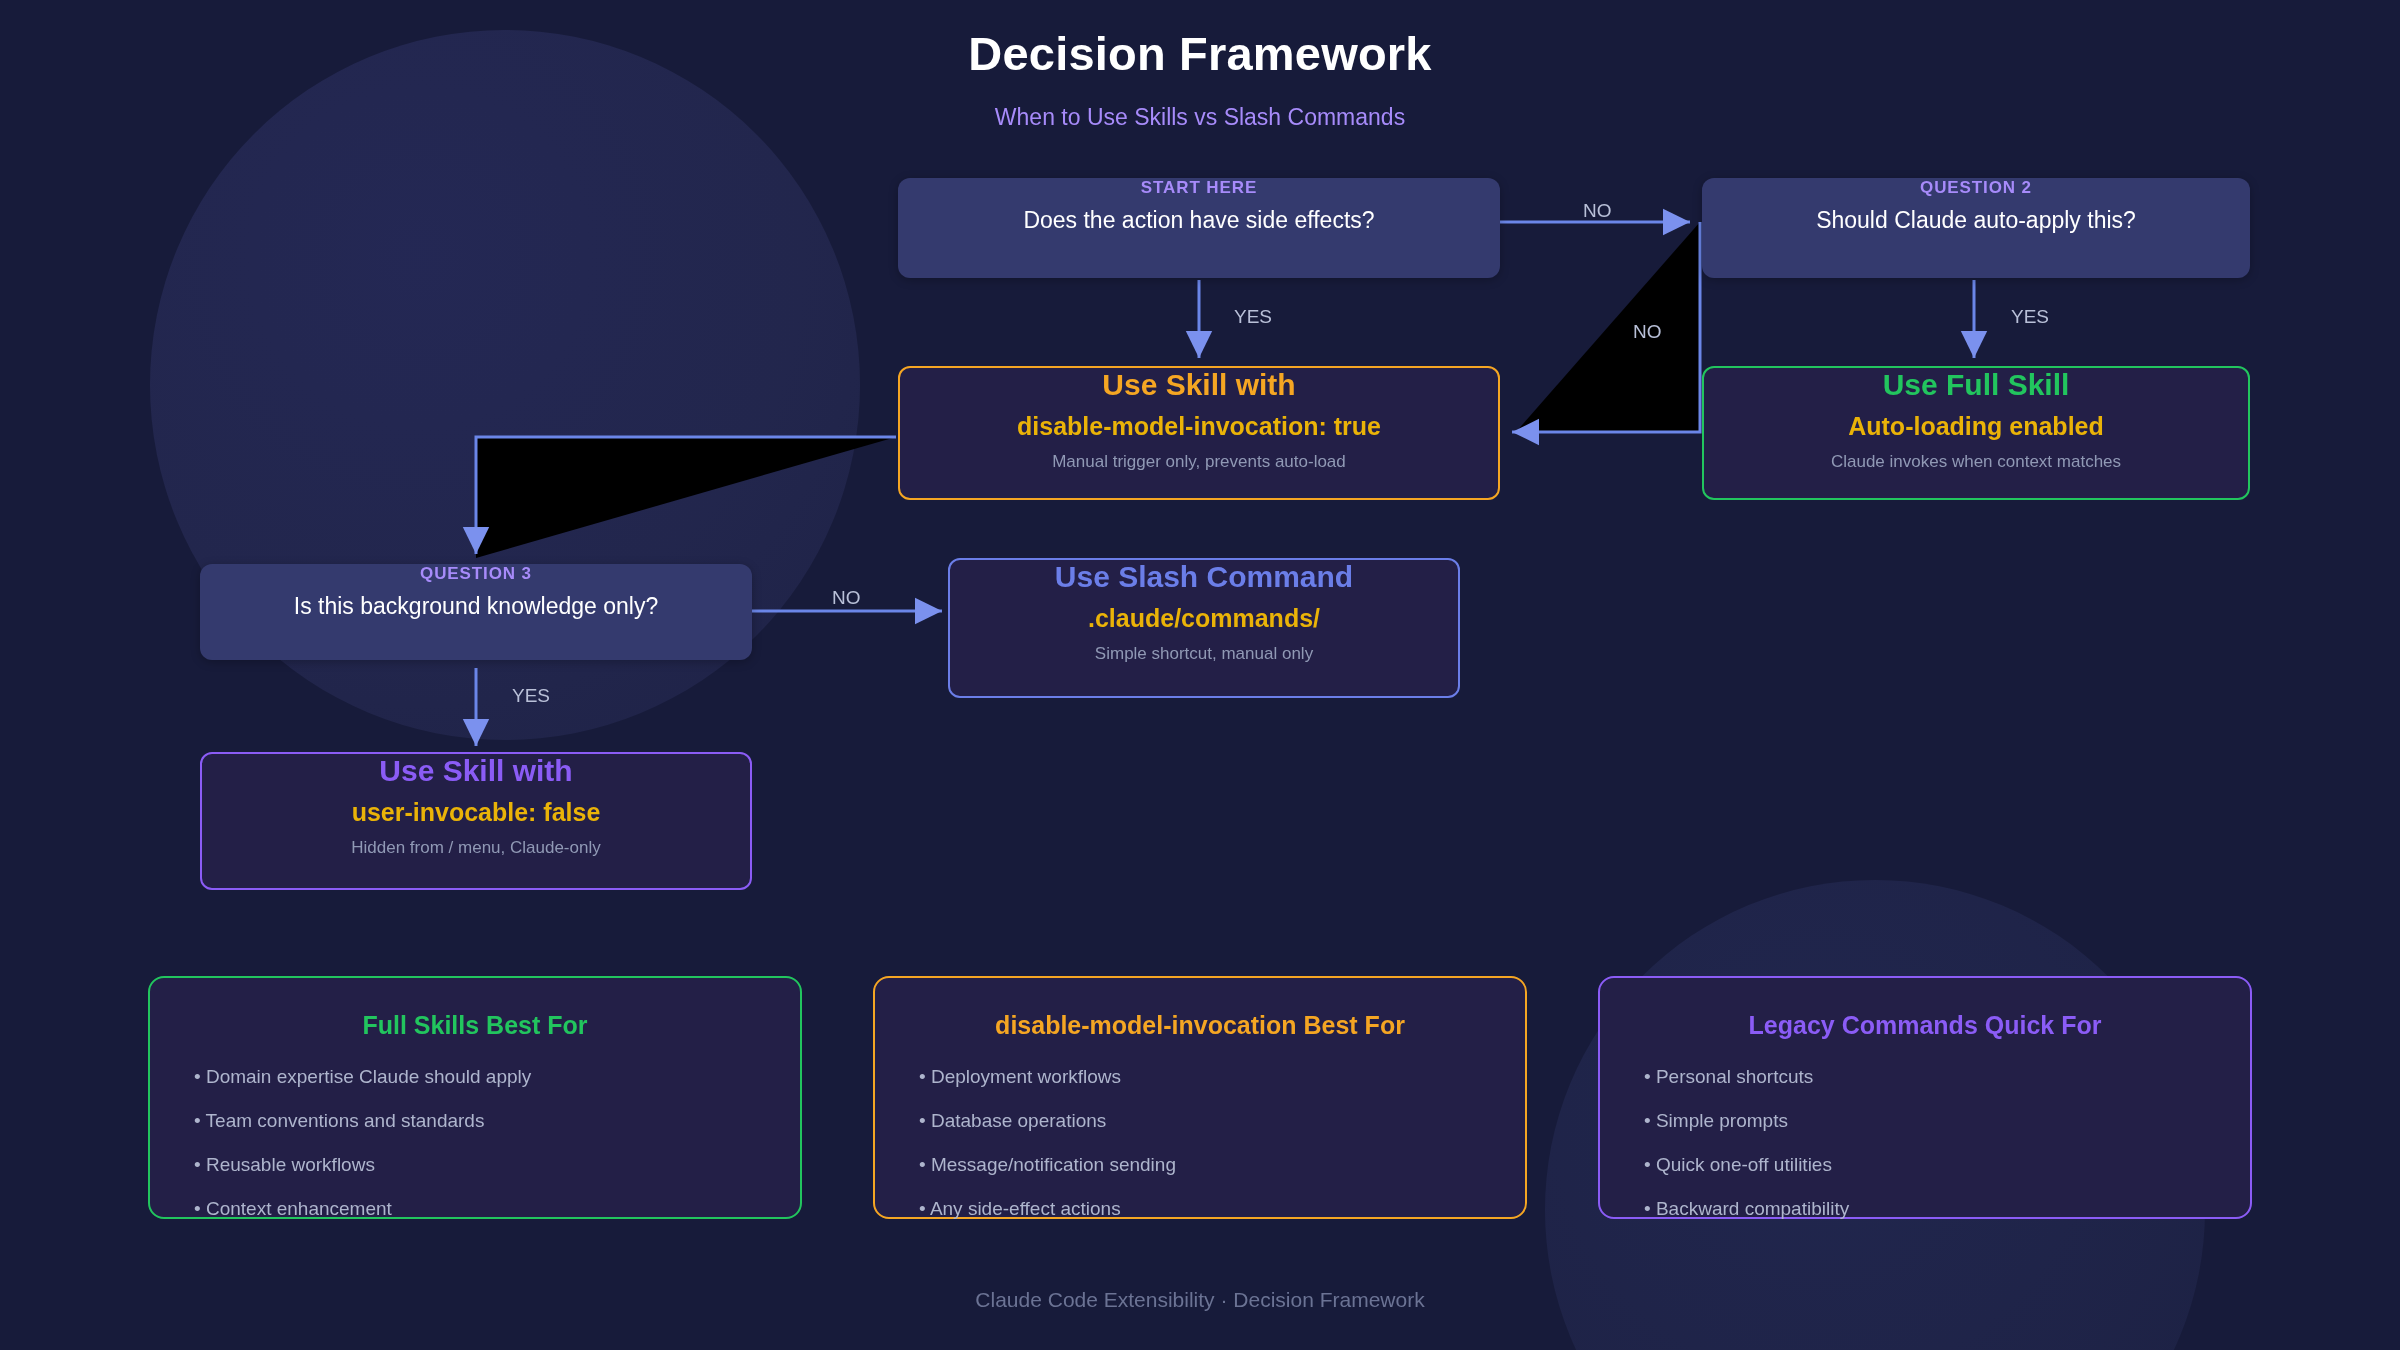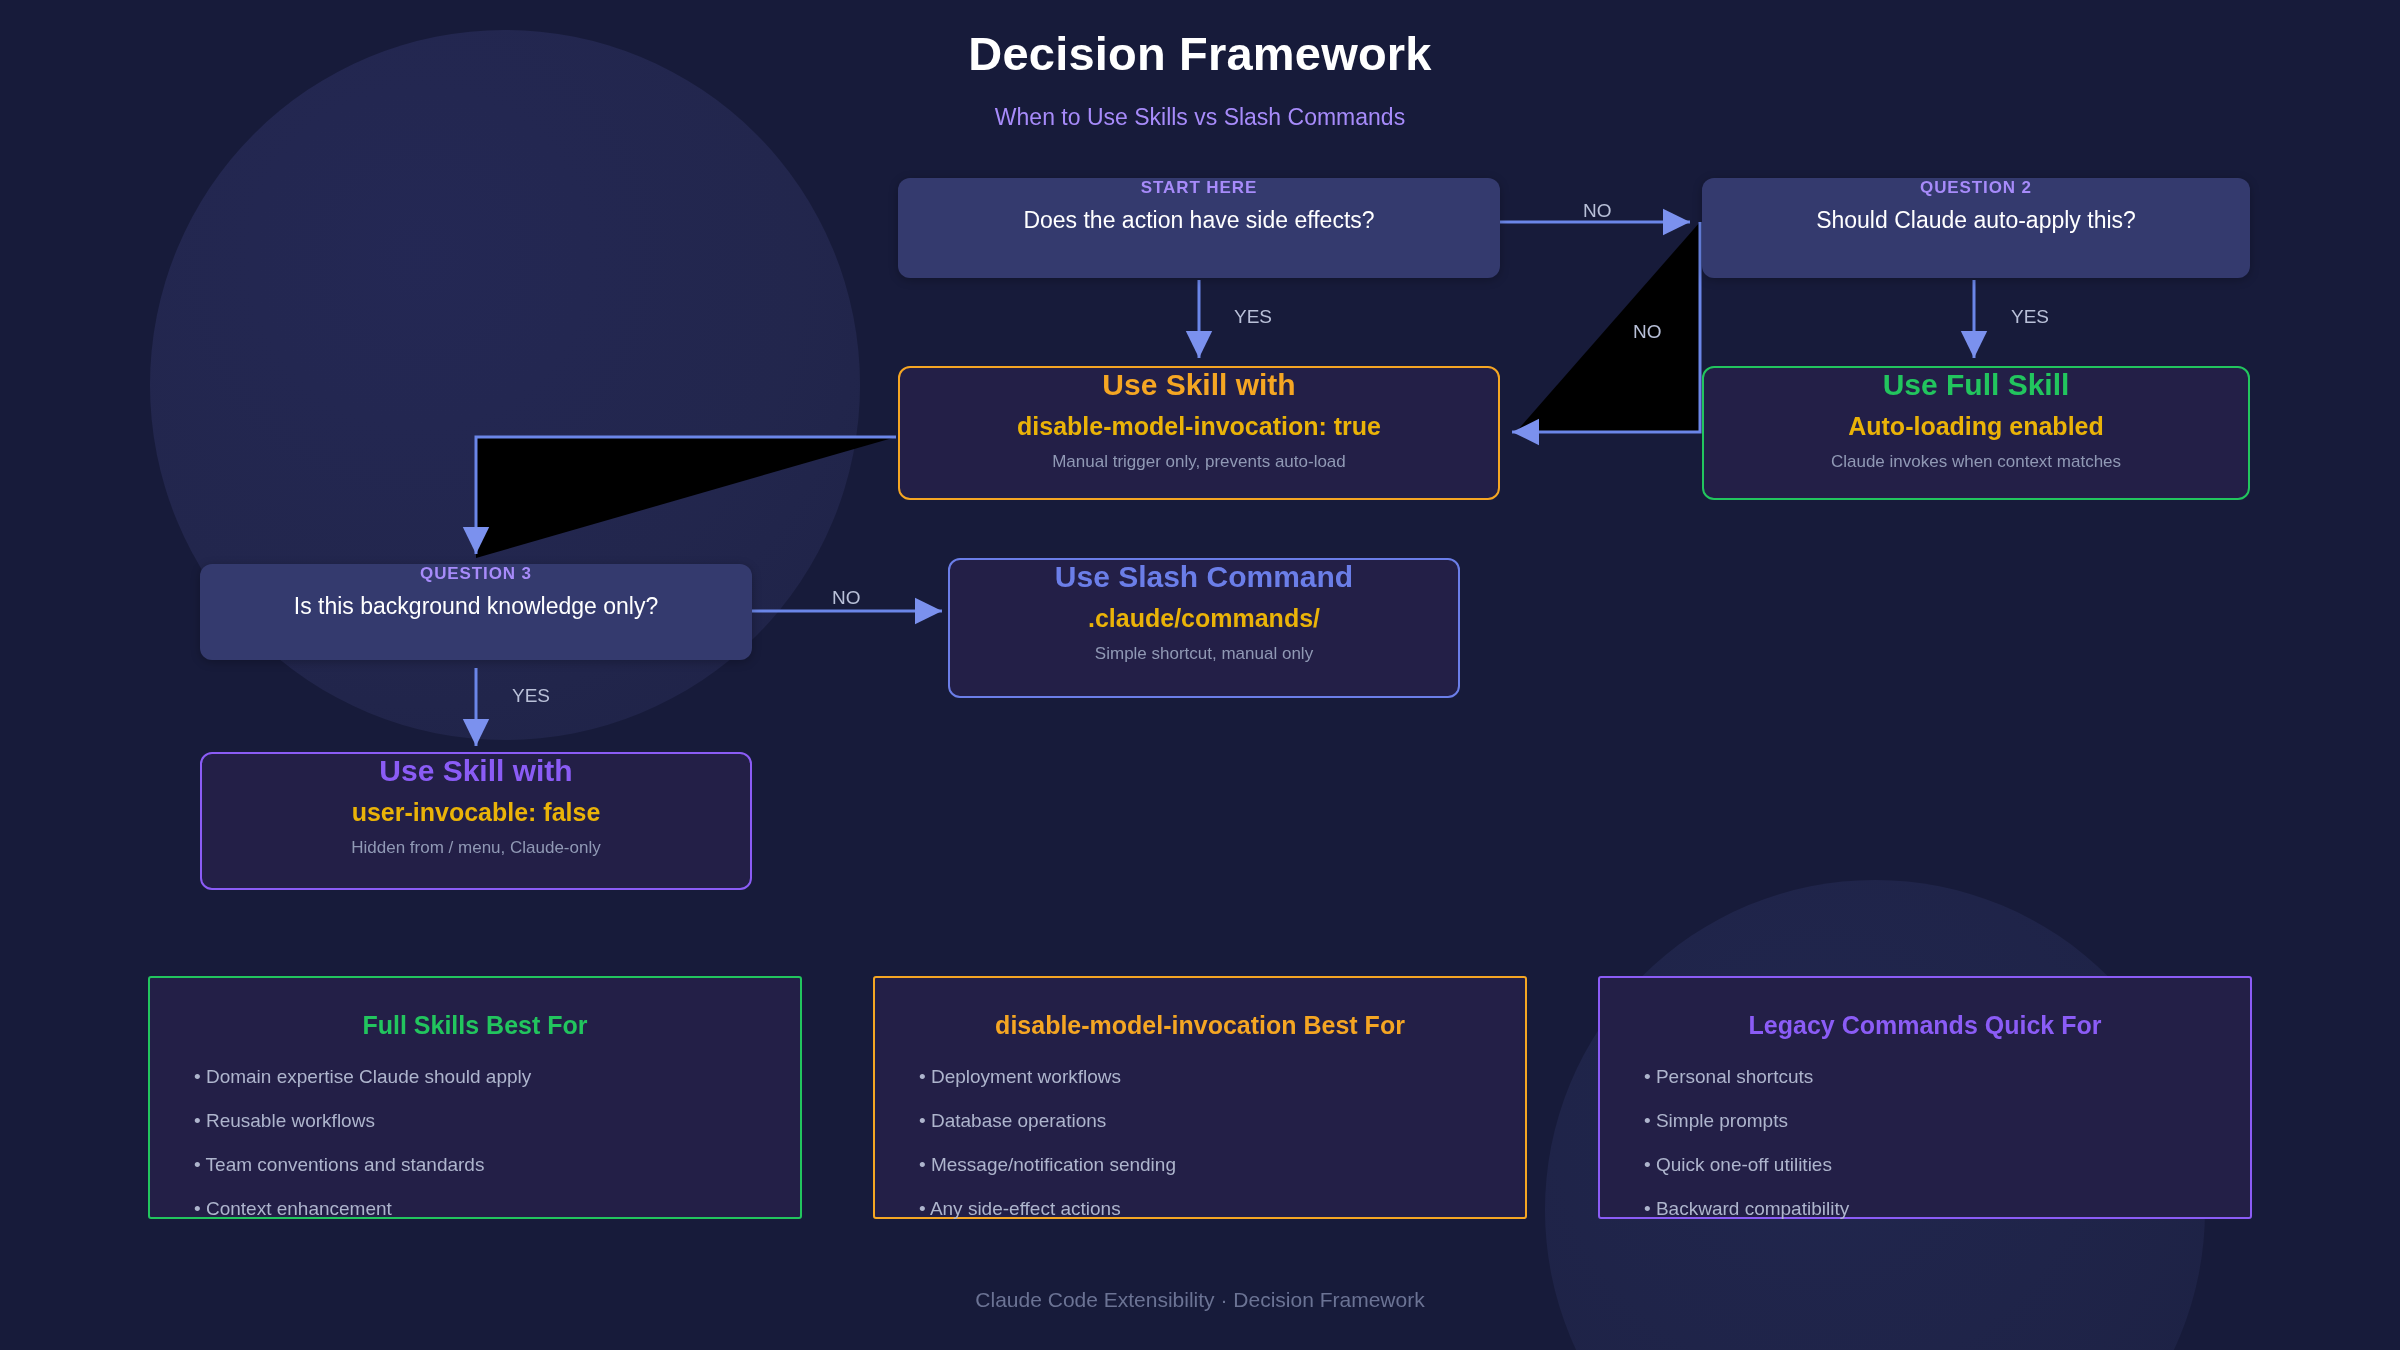--- a/index.html
+++ b/index.html
@@ -48,21 +48,21 @@
   .bd-orange{border-color:#f5a623;}
   .bd-green {border-color:#22c55e;}
   .bd-blue  {border-color:#6b7ee8;}
   .bd-purple{border-color:#8b5cf6;}
   .fg-orange{color:#f5a623;}
   .fg-green {color:#22c55e;}
   .fg-blue  {color:#6b7ee8;}
   .fg-purple{color:#8b5cf6;}
 
   
-  .card{position:absolute;box-sizing:border-box;border-radius:3px;
+  .card{position:absolute;box-sizing:border-box;border-radius:16px;
     background:#231f47;border-width:2px;border-style:solid;top:976px;
     width:654px;height:243px;}
   .card-title{text-align:center;font-size:25px;font-weight:bold;margin-top:33px;}
   .card-list{list-style:none;margin:26px 0 0 0;padding:0 0 0 44px;}
   .card-list li{font-size:19px;color:#aeb5cd;margin-bottom:22px;font-weight:400;}
 
   
   .footer{position:absolute;left:0;right:0;top:1288px;text-align:center;
     font-size:21px;color:#6b7394;}
 </style>
@@ -151,22 +151,22 @@
   <div class="node outcome bd-purple" style="left:200px;top:752px;width:552px;height:138px;">
     <div class="o-kicker fg-purple">Use Skill with</div>
     <div class="o-text">user-invocable: false</div>
     <div class="o-note">Hidden from / menu, Claude-only</div>
   </div>
 
   <div class="card bd-green" style="left:148px;">
     <div class="card-title fg-green">Full Skills Best For</div>
     <ul class="card-list">
       <li>• Domain expertise Claude should apply</li>
+      <li>• Team conventions and standards</li>
       <li>• Reusable workflows</li>
-      <li>• Team conventions and standards</li>
       <li>• Context enhancement</li>
     </ul>
   </div>
 
   <div class="card bd-orange" style="left:873px;">
     <div class="card-title fg-orange">disable-model-invocation Best For</div>
     <ul class="card-list">
       <li>• Deployment workflows</li>
       <li>• Database operations</li>
       <li>• Message/notification sending</li>

